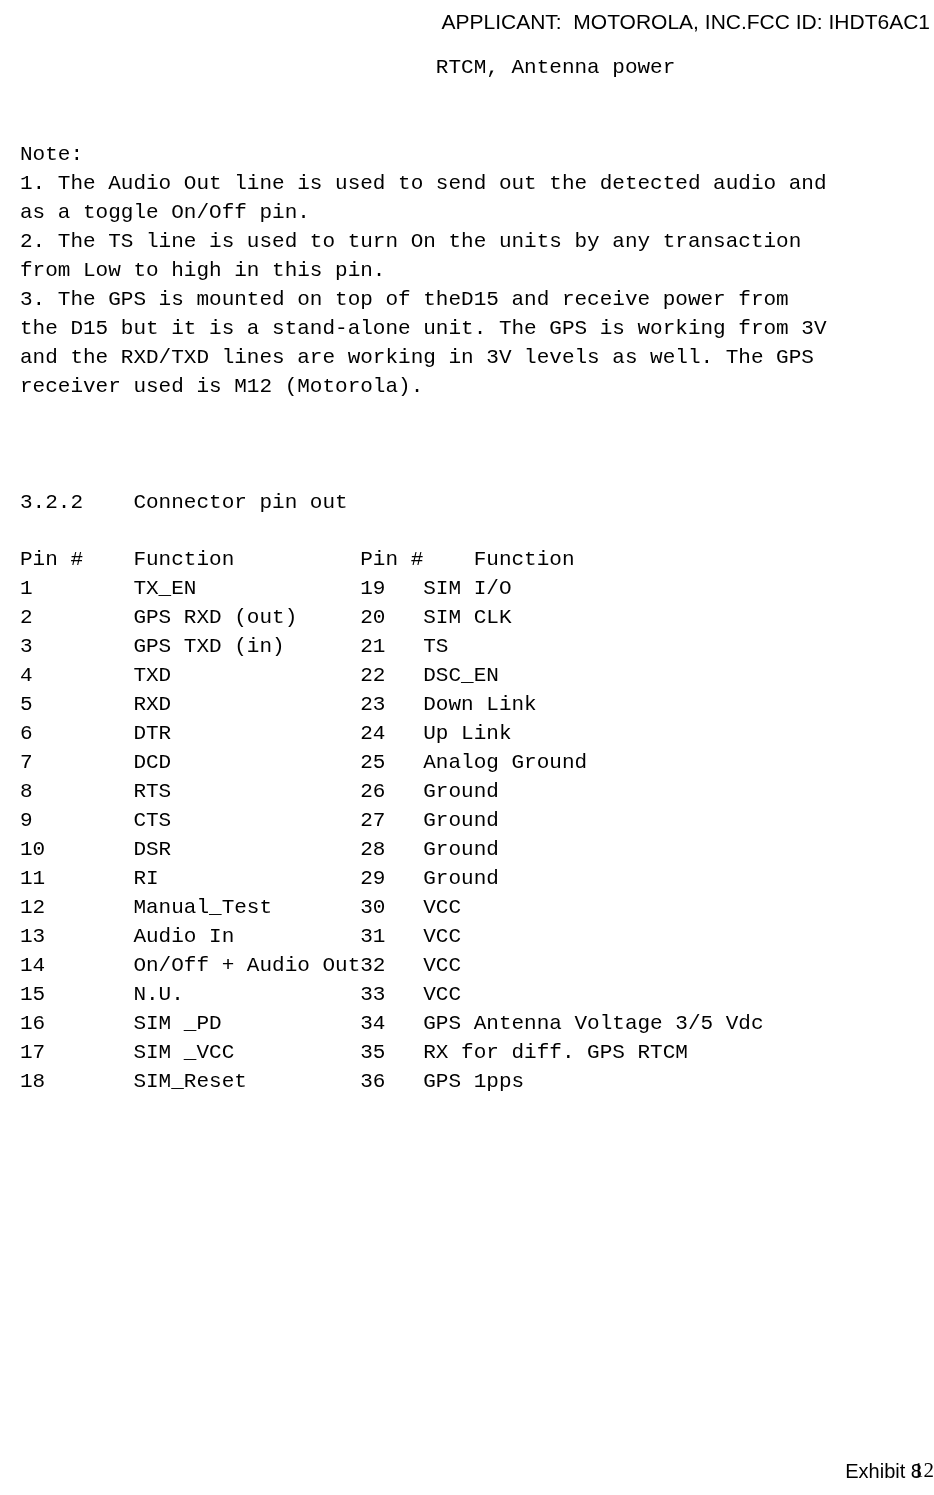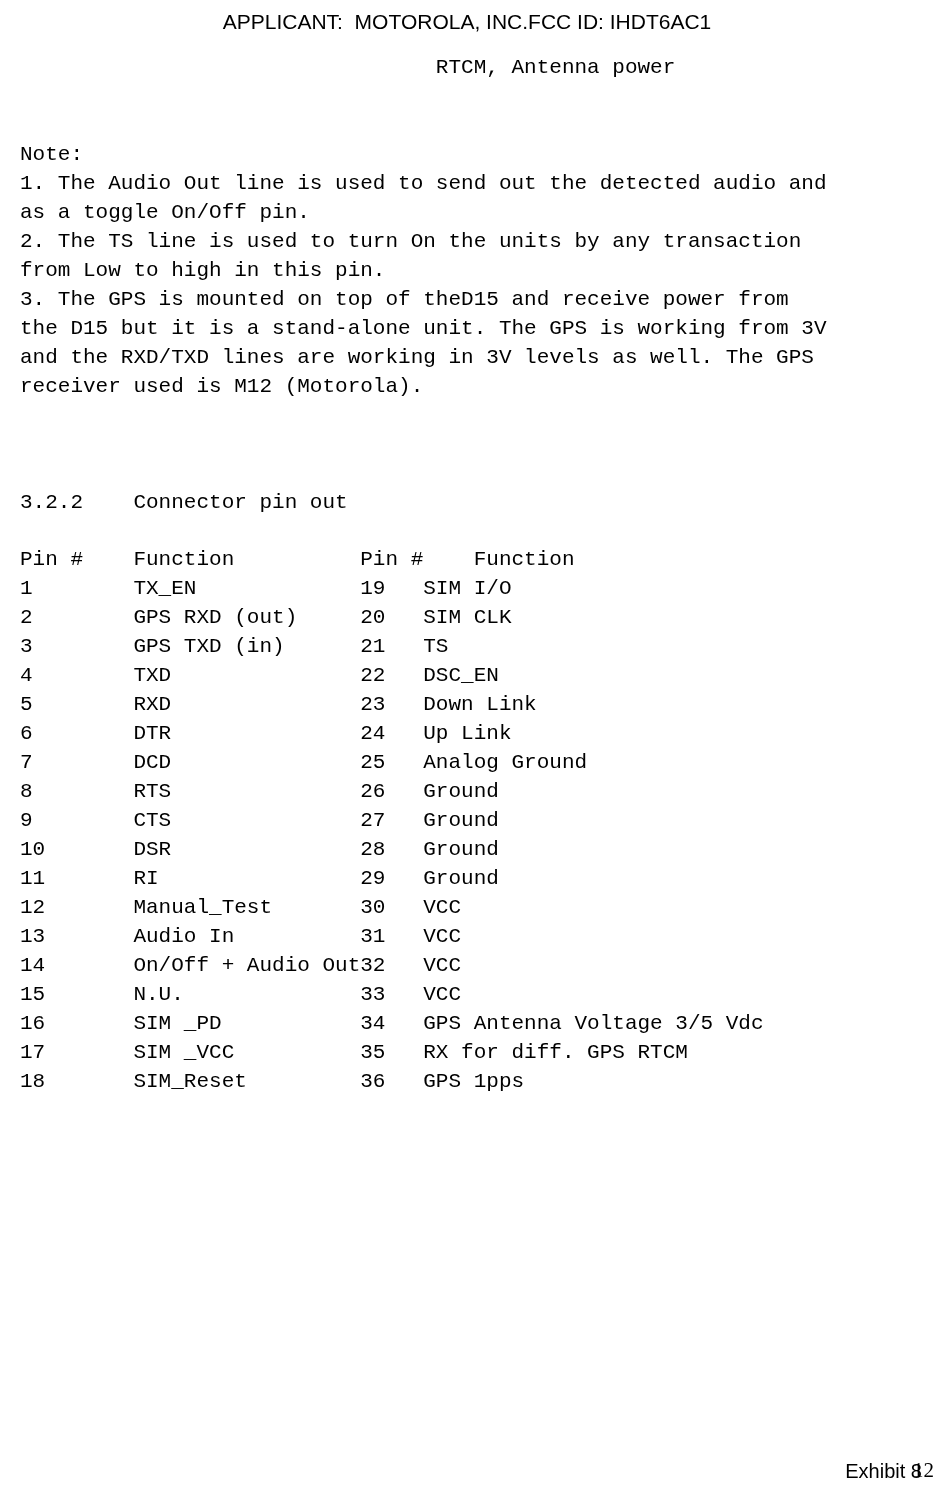--- a/index.html
+++ b/index.html
@@ -9,21 +9,21 @@
     color: #000;
     width: 934px;
   }
   body {
     font-family: "Courier New", Courier, monospace;
     padding: 10px 4px 0 4px;
     box-sizing: border-box;
   }
   .hdr {
     display: flex;
-    justify-content: center;
+    justify-content: flex-end;
     font-family: Arial, Helvetica, sans-serif;
     font-size: 21px;
     margin: 0 0 20px 0;
   }
   pre.body {
     font-family: "Courier New", Courier, monospace;
     font-size: 21px;
     line-height: 1.38;
     white-space: pre;
     margin: 16px;

